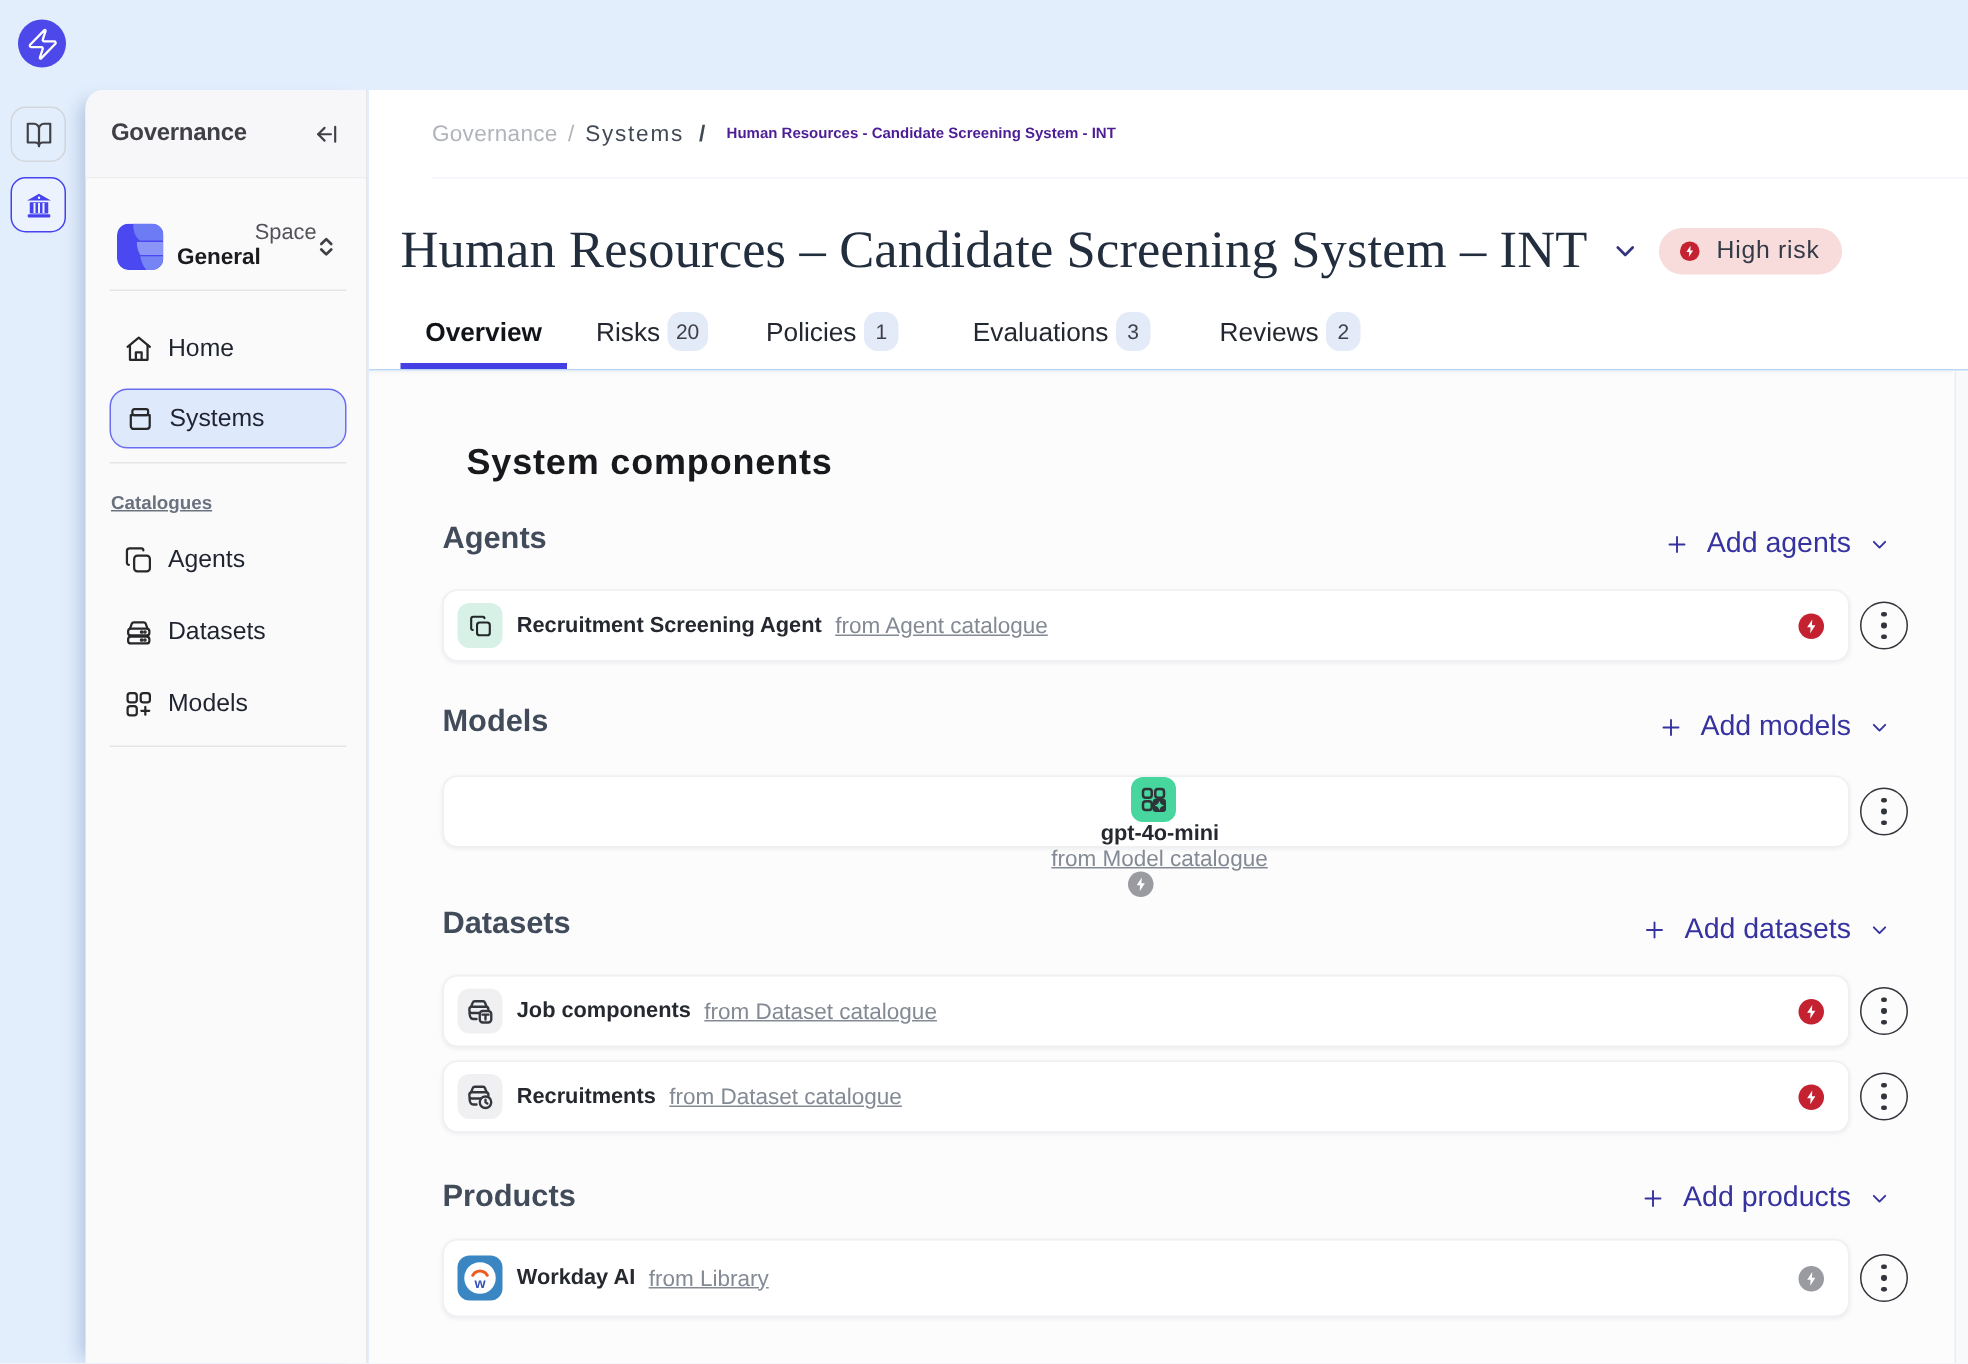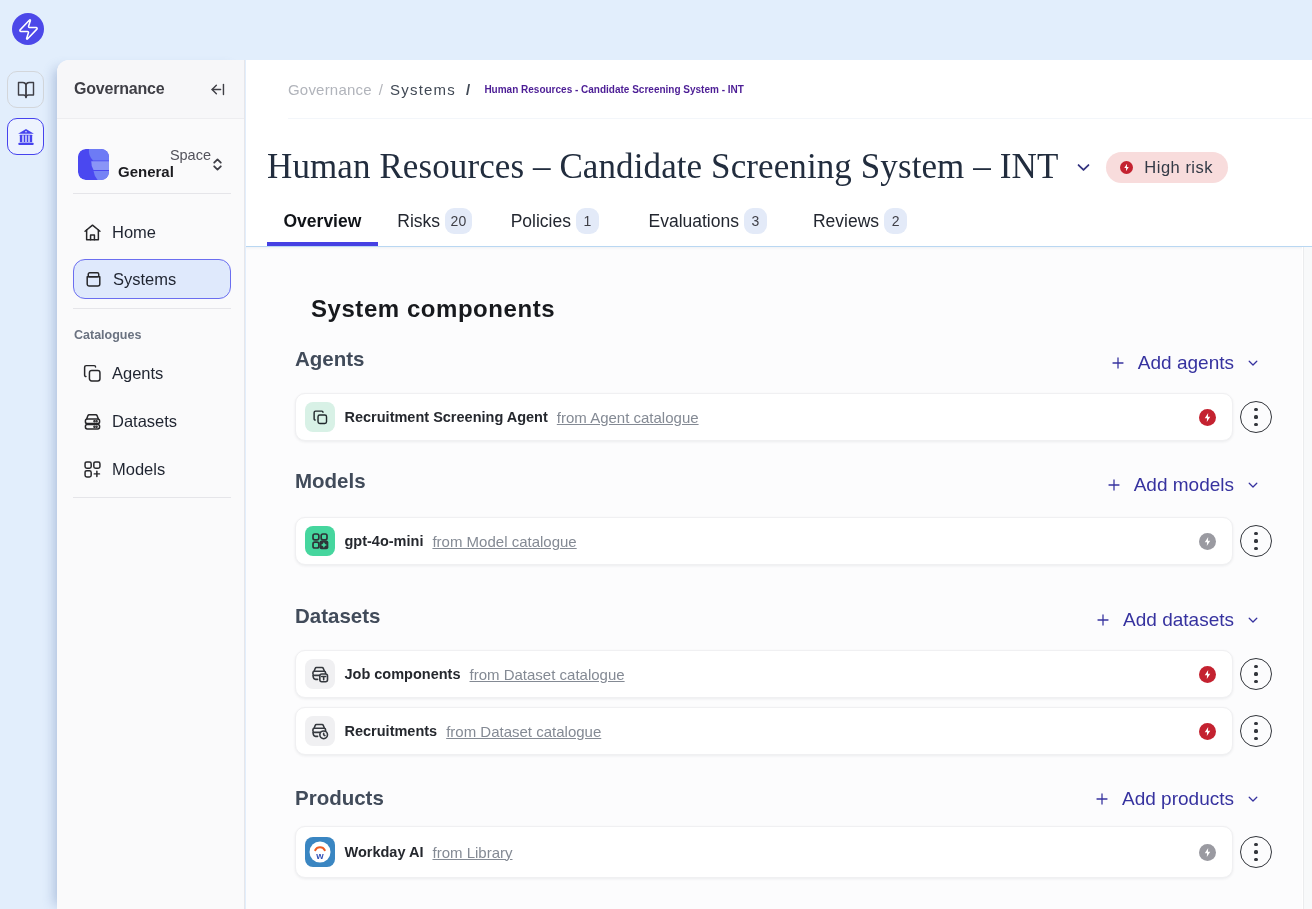--- a/index.html
+++ b/index.html
@@ -133,21 +133,21 @@
     Home
   </div>
   <div class="nav-item sel" style="top:199px;">
     <svg width="21" height="21" viewBox="0 0 24 24" fill="none" stroke="#27272a" stroke-width="1.7" stroke-linecap="round" stroke-linejoin="round">
       <rect x="6" y="4.3" width="12" height="4.6" rx="1.6"></rect>
       <path d="M4.8 8.9 h14.4 v8.3 a2.2 2.2 0 0 1-2.2 2.2 H7 a2.2 2.2 0 0 1-2.2-2.2 z"></path>
     </svg>
     Systems
   </div>
   <div class="divider" style="top:248px;"></div>
-  <div class="catlabel" style="top:268px;">Catalogues</div>
+  <div class="catlabel" style="top:268px;text-decoration:underline;">Catalogues</div>
   <div class="nav-item" style="top:293px;">
     <svg width="21" height="21" viewBox="0 0 24 24" fill="none" stroke="#27272a" stroke-width="1.7" stroke-linecap="round" stroke-linejoin="round">
       <rect x="8.5" y="8.5" width="12" height="12" rx="2.5"></rect>
       <path d="M4.5 15.5 c-0.8 0-1.5-0.7-1.5-1.5 V5 a2 2 0 0 1 2-2 h9 c0.8 0 1.5 0.7 1.5 1.5"></path>
     </svg>
     Agents
   </div>
   <div class="nav-item" style="top:341px;">
     <svg width="21" height="21" viewBox="0 0 24 24" fill="none" stroke="#27272a" stroke-width="1.7" stroke-linecap="round" stroke-linejoin="round">
       <path d="M5.4 9 L6.7 5.5 A1.7 1.7 0 0 1 8.3 4.4 h7.4 a1.7 1.7 0 0 1 1.6 1.1 L18.6 9"></path>
@@ -243,21 +243,21 @@
   <div class="sech" style="top:408.5px;">Models</div>
   <div class="addlink" style="top:412px; right:52px;"><span class="plus">
         <svg width="16" height="16" viewBox="0 0 24 24" fill="none" stroke="#36329f" stroke-width="1.9" stroke-linecap="round">
           <path d="M12 4.5 v15 M4.5 12 h15"></path>
         </svg>
       </span>Add models
     <svg class="chev" width="14" height="14" viewBox="0 0 24 24" fill="none" stroke="#36329f" stroke-width="2.2" stroke-linecap="round" stroke-linejoin="round">
         <path d="M5.5 9 L12 15.5 L18.5 9"></path>
       </svg>
   </div>
-  <div class="card" style="top:457px;">
+  <div class="card" style="top:457px;flex-direction:column;">
     <div class="tile" style="background:#46d69e;">
       <svg width="20" height="20" viewBox="0 0 24 24" fill="none" stroke="#2e3338" stroke-width="2" stroke-linecap="round" stroke-linejoin="round">
         <rect x="3.6" y="3.6" width="7" height="7" rx="2.2"></rect>
         <rect x="13.4" y="3.6" width="7" height="7" rx="2.2"></rect>
         <rect x="3.6" y="13.4" width="7" height="7" rx="2.2"></rect>
         <rect x="11.4" y="11.4" width="10.6" height="10.6" rx="2.4" fill="#2e3338" stroke="none"></rect>
         <path d="M16.7 12.9 C17.25 15.1 18.3 16.15 20.5 16.7 C18.3 17.25 17.25 18.3 16.7 20.5 C16.15 18.3 15.1 17.25 12.9 16.7 C15.1 16.15 16.15 15.1 16.7 12.9 Z" fill="#46d69e" stroke="none"></path>
       </svg>
     </div>
     <span class="nm">gpt-4o-mini</span>

